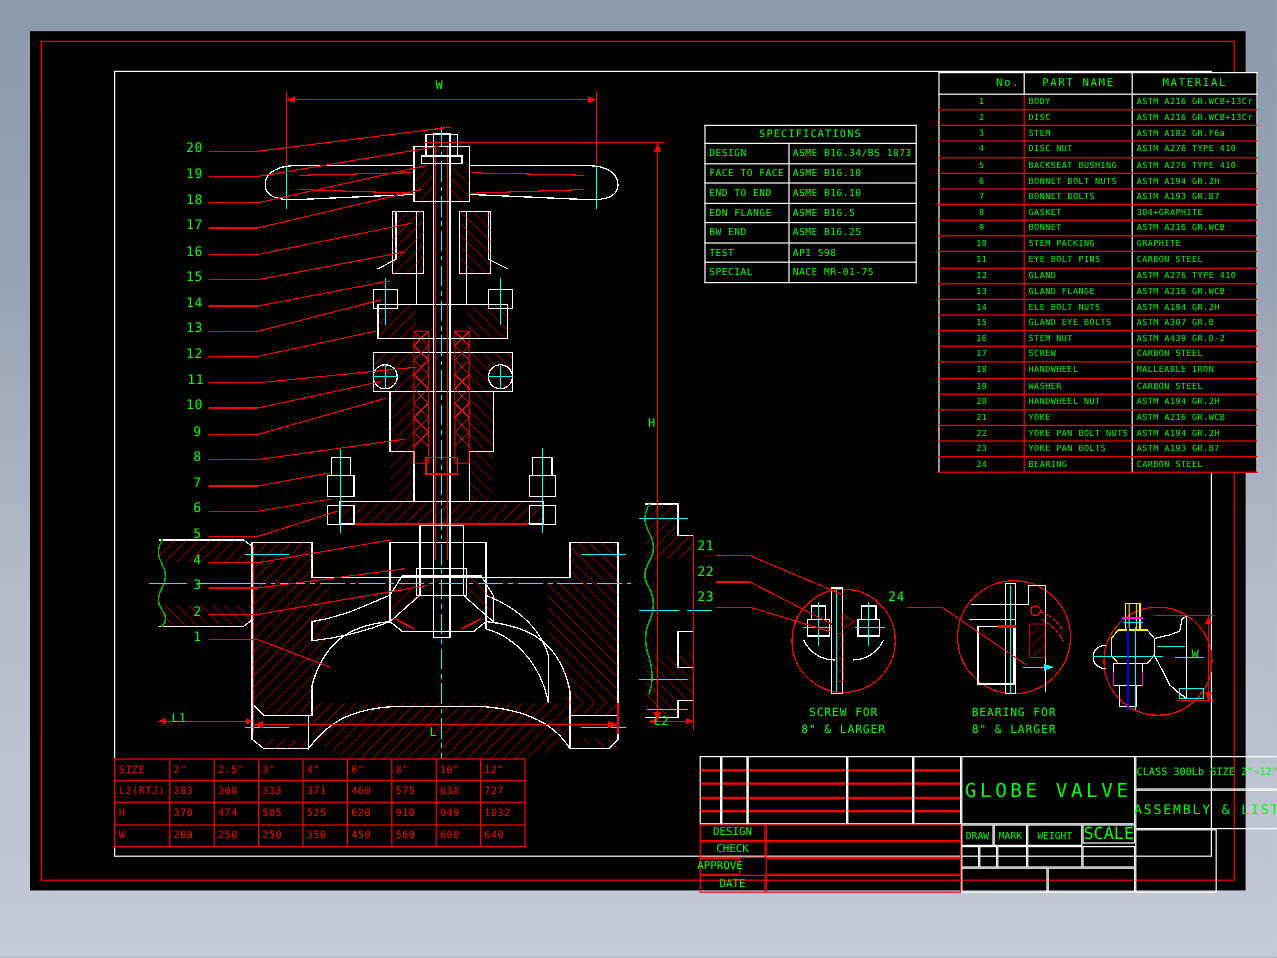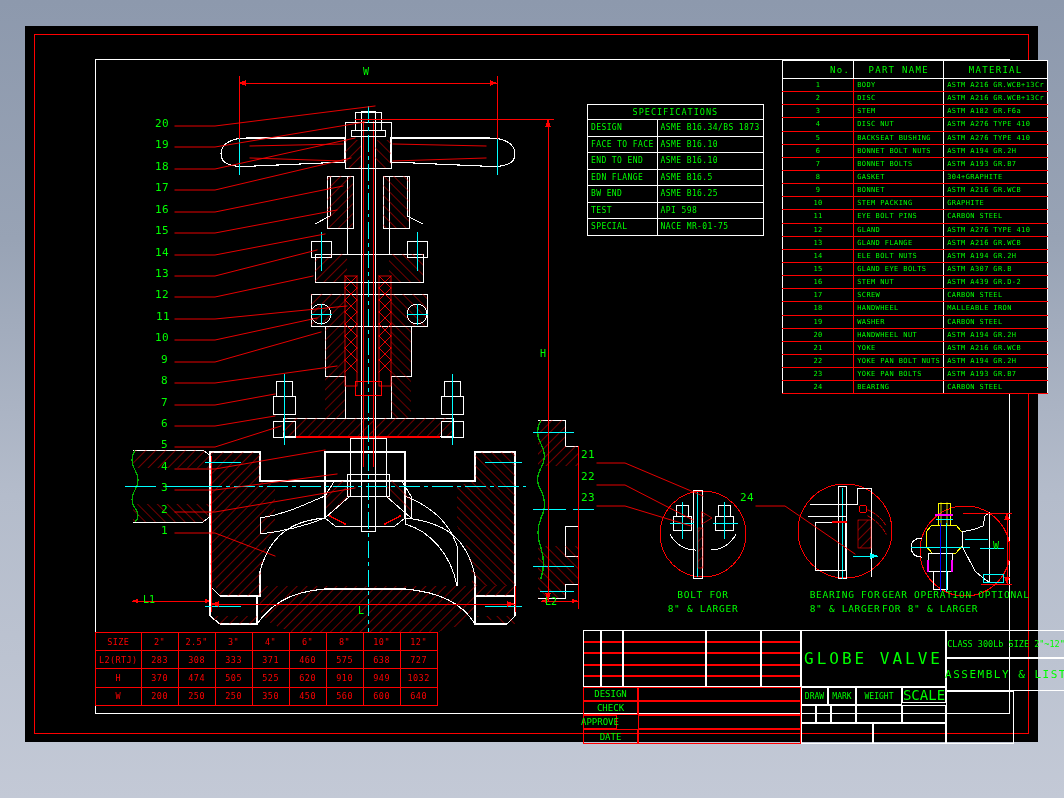--- a/index.html
+++ b/index.html
@@ -65,21 +65,21 @@
   #parts-table td.no { width: 17px; text-align: center; border-left-color:#ffffff; }
   #parts-table td.nm { width: 96px; border-left-color:#ffffff; border-right-color:#ffffff;}
   #parts-table td.mt { border-right-color:#ffffff; overflow:hidden; }
   #parts-table th.no { width: 17px; padding-left: 47px; }
   #parts-table th.nm { width: 96px; }
 
   
   #size-table { left: 70px; top: 606px; color:#ff0000; }
   #size-table td, #size-table th {
     border: 1px solid #ff0000;
-    font-size: 8.5px; height: 18.2px; text-align: center;
+    font-size: 8.5px; height: 18.2px; 
     color: #ff0000; width: 37px; margin-left: 12px;
   }
   #size-table td.hdr { width: 45px; }
 
   
   #titleblock {
     position: absolute; left: 558px; top: 604px;
     width: 431px; height: 114px;
   }
   .tb-cell {
@@ -482,30 +482,26 @@
   <span class="balloon" style="left:715px;top:465px">24</span>
 
   <span class="dimletter" style="left:338px;top:40px">W</span>
   <span class="dimletter" style="left:515px;top:322px">H</span>
   <span class="dimletter" style="left:333px;top:579px">L</span>
   <span class="dimletter" style="left:118px;top:568px">L1</span>
   <span class="dimletter" style="left:520px;top:570px">L2</span>
   <span class="dimletter" style="left:968px;top:514px">W</span>
 
   <div class="detail-label" style="left:618px;top:562px;width:120px">
-    <div>BOLT FOR</div>
+    <div>SCREW FOR</div>
     <div>8" &amp; LARGER</div>
   </div>
   <div class="detail-label" style="left:760px;top:562px;width:120px">
     <div>BEARING FOR</div>
     <div>8" &amp; LARGER</div>
-  </div>
-  <div class="detail-label" style="left:857px;top:562px;width:155px;text-align:left">
-    <div>GEAR OPERATION OPTIONAL</div>
-    <div>FOR 8" &amp; LARGER</div>
   </div>
 
   <table class="cad" id="spec-table">
     <tbody>
         <tr>
       <th colspan="2">SPECIFICATIONS</th>
     </tr>
     <tr>
       <td class="k">DESIGN</td>
       <td>ASME B16.34/BS 1873</td>

